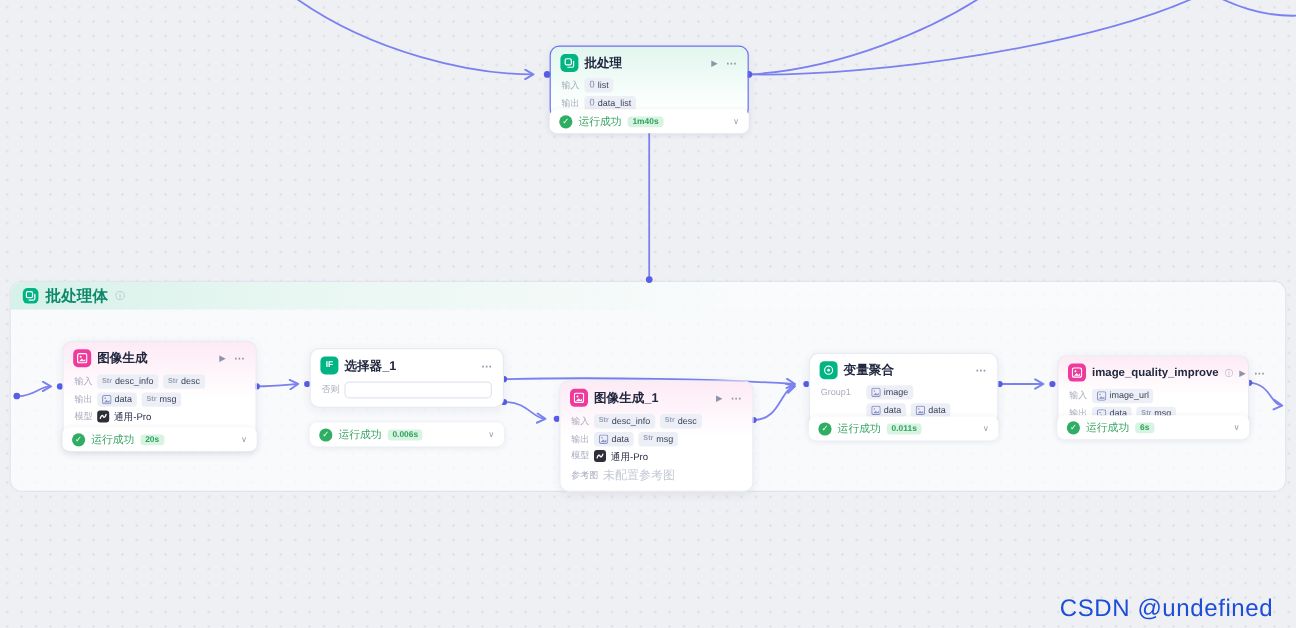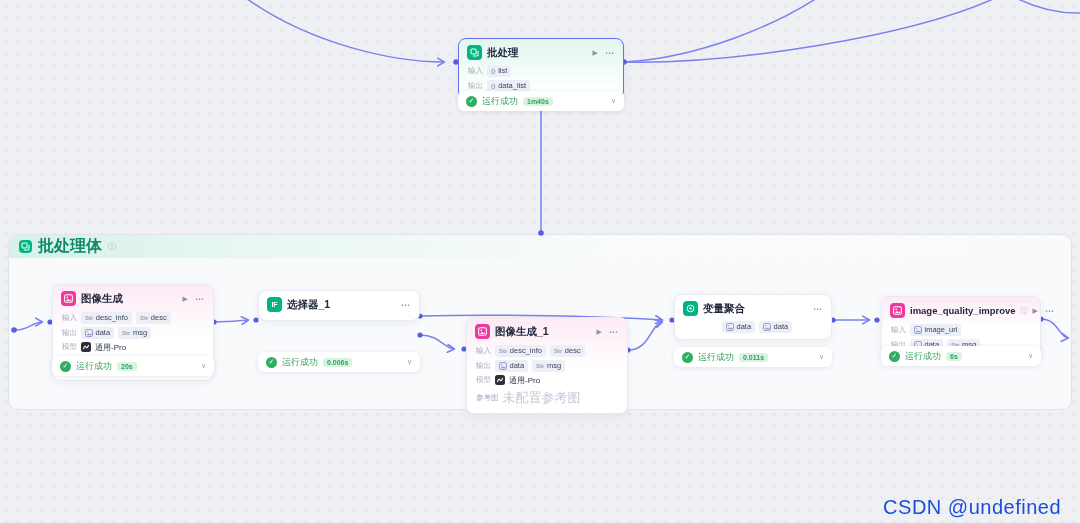--- a/index.html
+++ b/index.html
@@ -15,21 +15,21 @@
   .loop-container {
     position:absolute; left:8px; top:234px; width:1064px; height:176px;
     border:1px solid #e2e4ec; border-radius:10px;
     background: rgba(252,253,255,0.72); z-index:1;
   }
   .loop-header {
     height:23px; border-radius:10px 10px 0 0; display:flex; align-items:center;
     gap:6px; padding:0 10px;
     background: linear-gradient(90deg, #d6f1e8 0%, #e8f7f1 22%, rgba(255,255,255,0.25) 60%, rgba(255,255,255,0.05) 100%);
   }
-  .loop-title { font-size:16px; font-weight:bold; color:#0d8a6c; }
+  .loop-title { font-size:13px; font-weight:bold; color:#0d8a6c; }
   .loop-info { font-size:8px; color:#b3b8c6; }
   .node {
     position:absolute; z-index:4; background:#fff;
     border:1px solid #e9ebf2; border-radius:8px;
     box-shadow: 0 2px 8px rgba(40,50,100,0.07);
     padding-bottom:5px;
   }
   .node.selected { border:1.4px solid #6a6ff2; }
   .node.pink-head { background: linear-gradient(180deg, #fdeaf5 0%, #ffffff 52%); }
   .node.green-head { background: linear-gradient(180deg, #e2f6ee 0%, #fbfffd 80%); }
@@ -53,21 +53,21 @@
     display:inline-flex; align-items:center; gap:2.5px;
     background:#edeff6; border-radius:3px; padding:1px 4px;
     font-size:7.5px; color:#3d445e; font-weight:500; line-height:10px;
   }
   .tglyph { font-size:6px; color:#989eb6; font-weight:bold; }
   .model-logo {
     width:10px; height:10px; border-radius:2.5px; background:#2e2e38; flex:none;
     display:flex; align-items:center; justify-content:center;
   }
   .model-name { font-size:8px; color:#2b3049; }
-  .muted { font-size:13px; color:#c5c9d6; }
+  .muted { font-size:10px; color:#c5c9d6; }
   .cond-box {
     border:1px solid #e2e5ef; border-radius:4px; background:#fff;
     font-size:7.5px; color:#3d445e; padding:1.5px 5px; white-space:nowrap;
   }
   .cond-op { font-size:8px; color:#8a90a8; padding:0 1px; }
   .cond-empty { flex:1; height:14px; border:1px solid #e2e5ef; border-radius:4px; background:#fff; }
   .status {
     position:absolute; z-index:4; background:#fff; border-radius:6px;
     box-shadow:0 1px 5px rgba(40,50,100,0.10);
     display:flex; align-items:center; gap:5px; padding:0 8px; height:20px;
@@ -241,20 +241,24 @@
 </div>
 
 <div class="node" style="left:258px; top:290px; width:162px;">
   <div class="node-header">
     <span class="node-icon icon-green">IF</span>
     <span class="node-title">选择器_1</span>
     <span class="hdr-actions">
       <span class="more-ico">⋯</span>
     </span>
   </div>
+  <div class="row" style="padding-top:3px;">
+    <span class="rlabel">否则</span>
+    <span class="cond-empty"></span>
+  </div>
 </div>
 
 <div class="status" style="left:258px; top:352px; width:162px;">
   <span class="check">✓</span>
   <span class="stext">运行成功</span>
   <span class="stime">0.006s</span>
   <span class="schev">∨</span>
 </div>
 
 <div class="node pink-head" style="left:466px; top:317px; width:162px;">
@@ -320,20 +324,31 @@
           <circle cx="7" cy="7" r="5.2" fill="none" stroke="#fff" stroke-width="1.5"></circle>
           <circle cx="7" cy="7" r="1.8" fill="#fff"></circle>
         </svg>
     </span>
     <span class="node-title">变量聚合</span>
     <span class="hdr-actions">
       <span class="more-ico">⋯</span>
     </span>
   </div>
   <div class="row">
+    <span class="rlabel w">Group1</span>
+    <span class="badge">
+      <svg viewBox="0 0 12 12" width="8" height="8">
+          <rect x="0.8" y="0.8" width="10.4" height="10.4" rx="2" fill="none" stroke="#8b92c7" stroke-width="1.3"></rect>
+          <circle cx="4" cy="4.2" r="1" fill="#8b92c7"></circle>
+          <path d="M2.5 9.5 L5.5 6.3 L7.5 8.3 L9.5 6.5 L9.5 9.5 Z" fill="#8b92c7"></path>
+        </svg>
+      <span>image</span>
+    </span>
+  </div>
+  <div class="row">
     <span class="rlabel w"></span>
     <span class="badge">
       <svg viewBox="0 0 12 12" width="8" height="8">
           <rect x="0.8" y="0.8" width="10.4" height="10.4" rx="2" fill="none" stroke="#8b92c7" stroke-width="1.3"></rect>
           <circle cx="4" cy="4.2" r="1" fill="#8b92c7"></circle>
           <path d="M2.5 9.5 L5.5 6.3 L7.5 8.3 L9.5 6.5 L9.5 9.5 Z" fill="#8b92c7"></path>
         </svg>
       <span>data</span>
     </span>
     <span class="badge">

